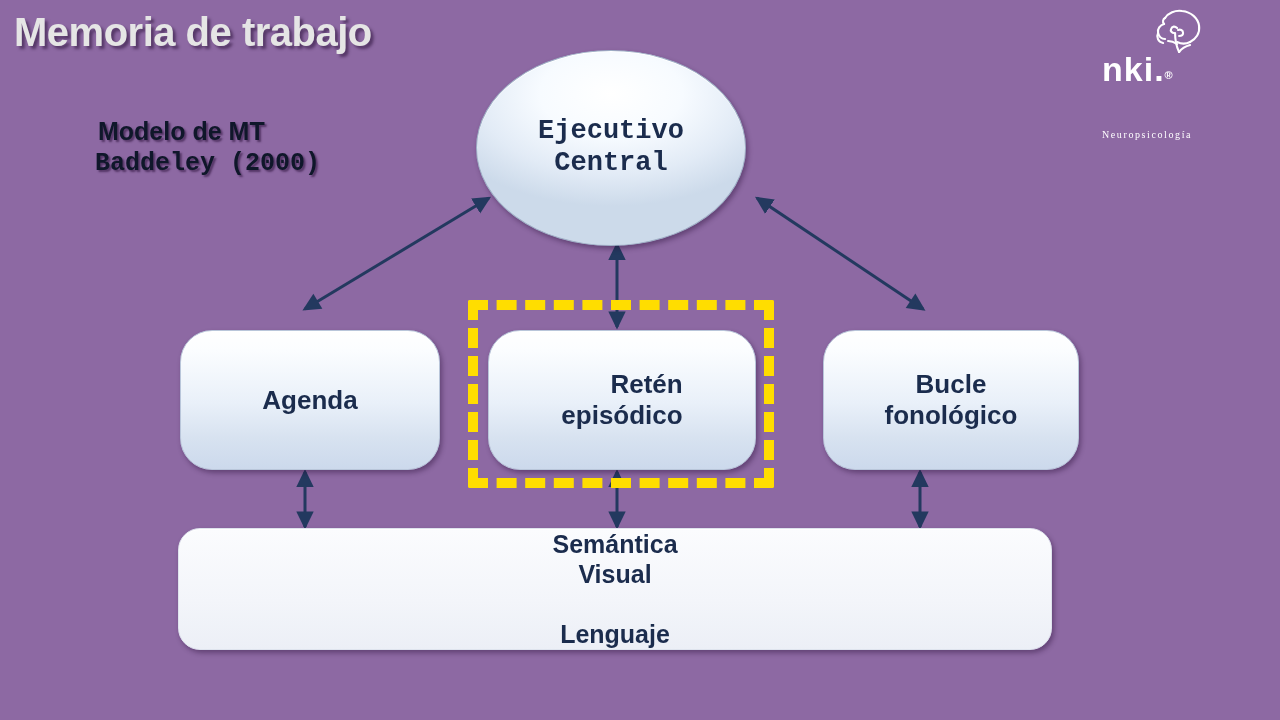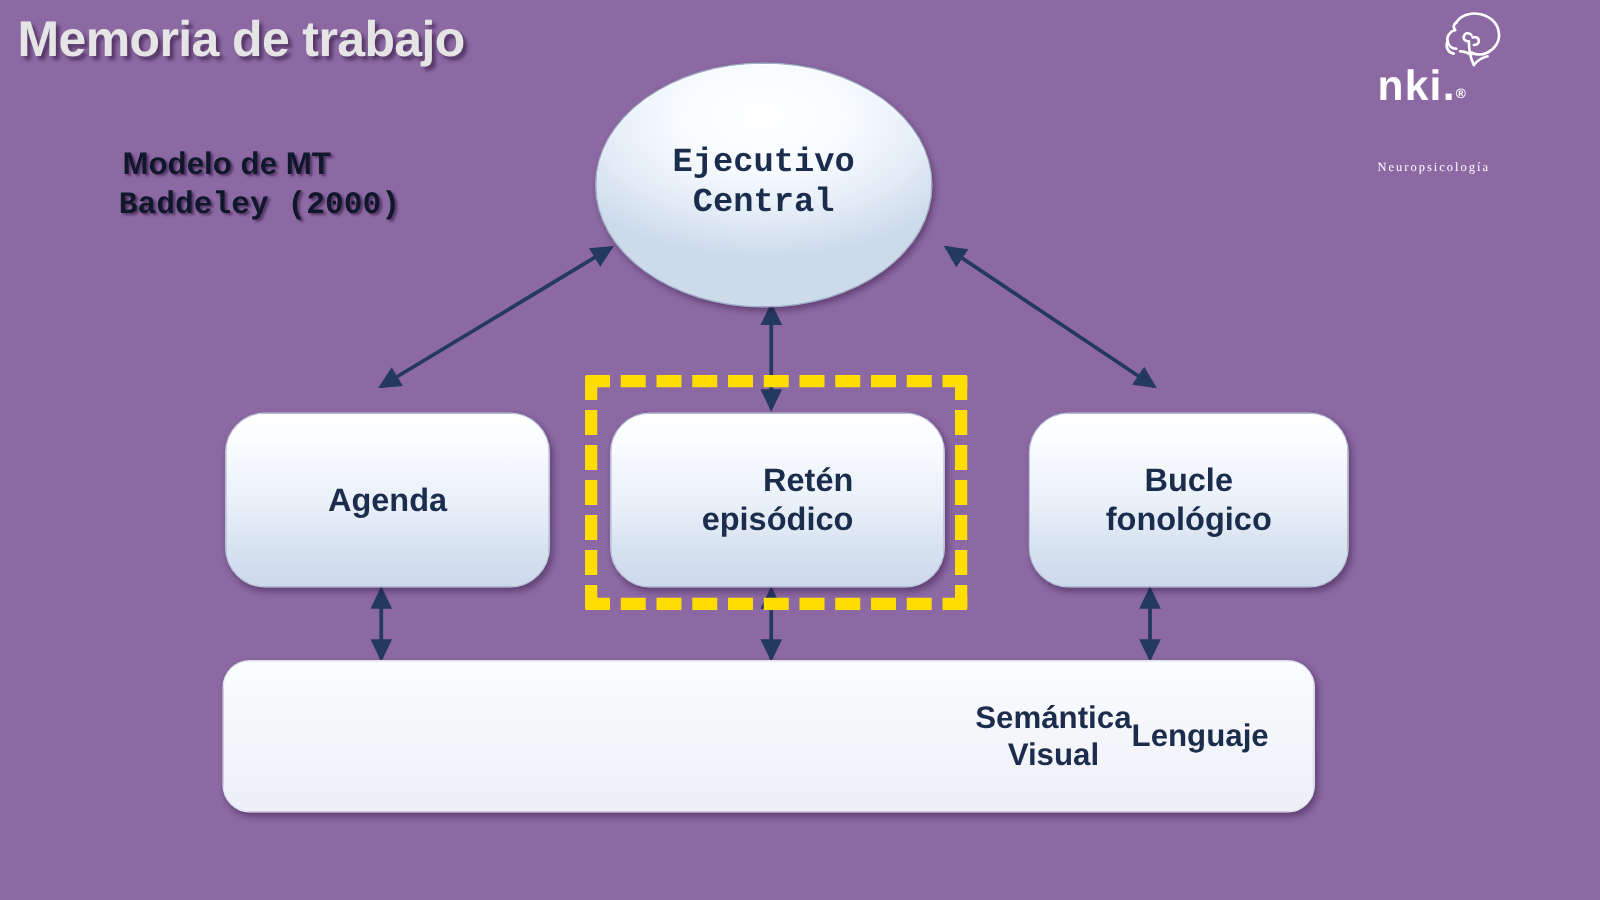--- a/index.html
+++ b/index.html
@@ -151,23 +151,24 @@
     border: 1px solid #dfe4ee;
     display: block;
   }
 
   
   .bottom-row {
     position: absolute;
     inset: 0;
     display: flex;
     align-items: center;
-    justify-content: flex-end;
+    justify-content: space-between;
     padding: 0 36px;
     box-sizing: border-box;
+    flex-direction: column;
   }
   .bottom-label {
     color: #1b2c4d;
     font-weight: bold;
     font-size: 25px;
     line-height: 1.2;
     text-align: center;
     white-space: nowrap;
   }
 

